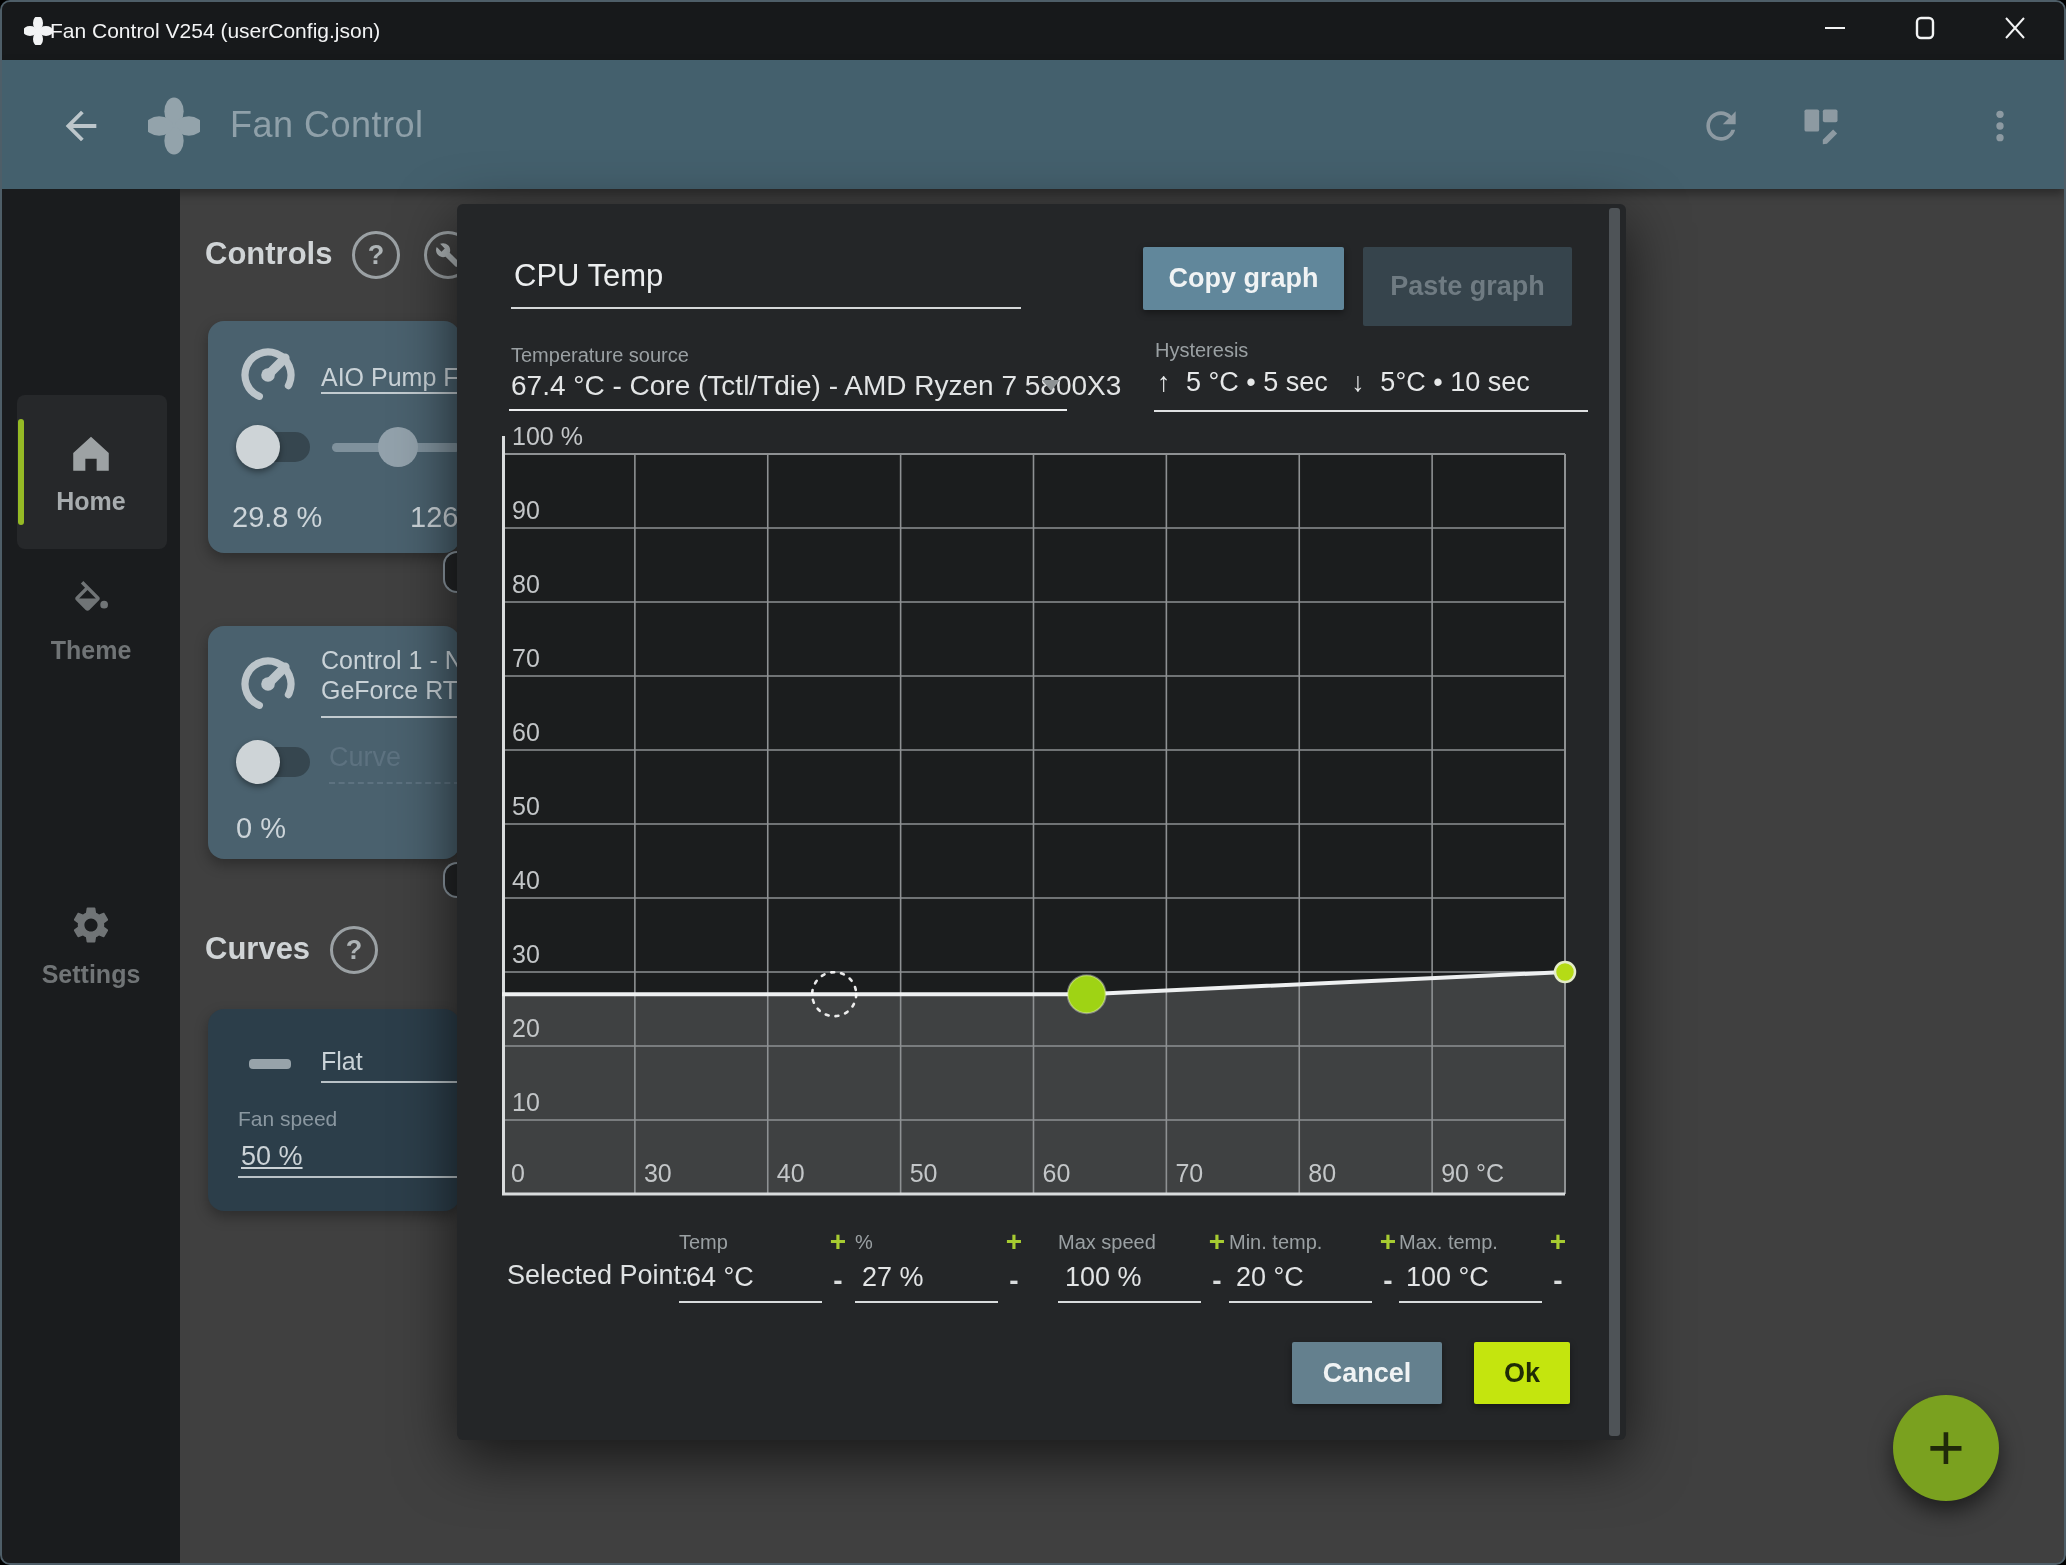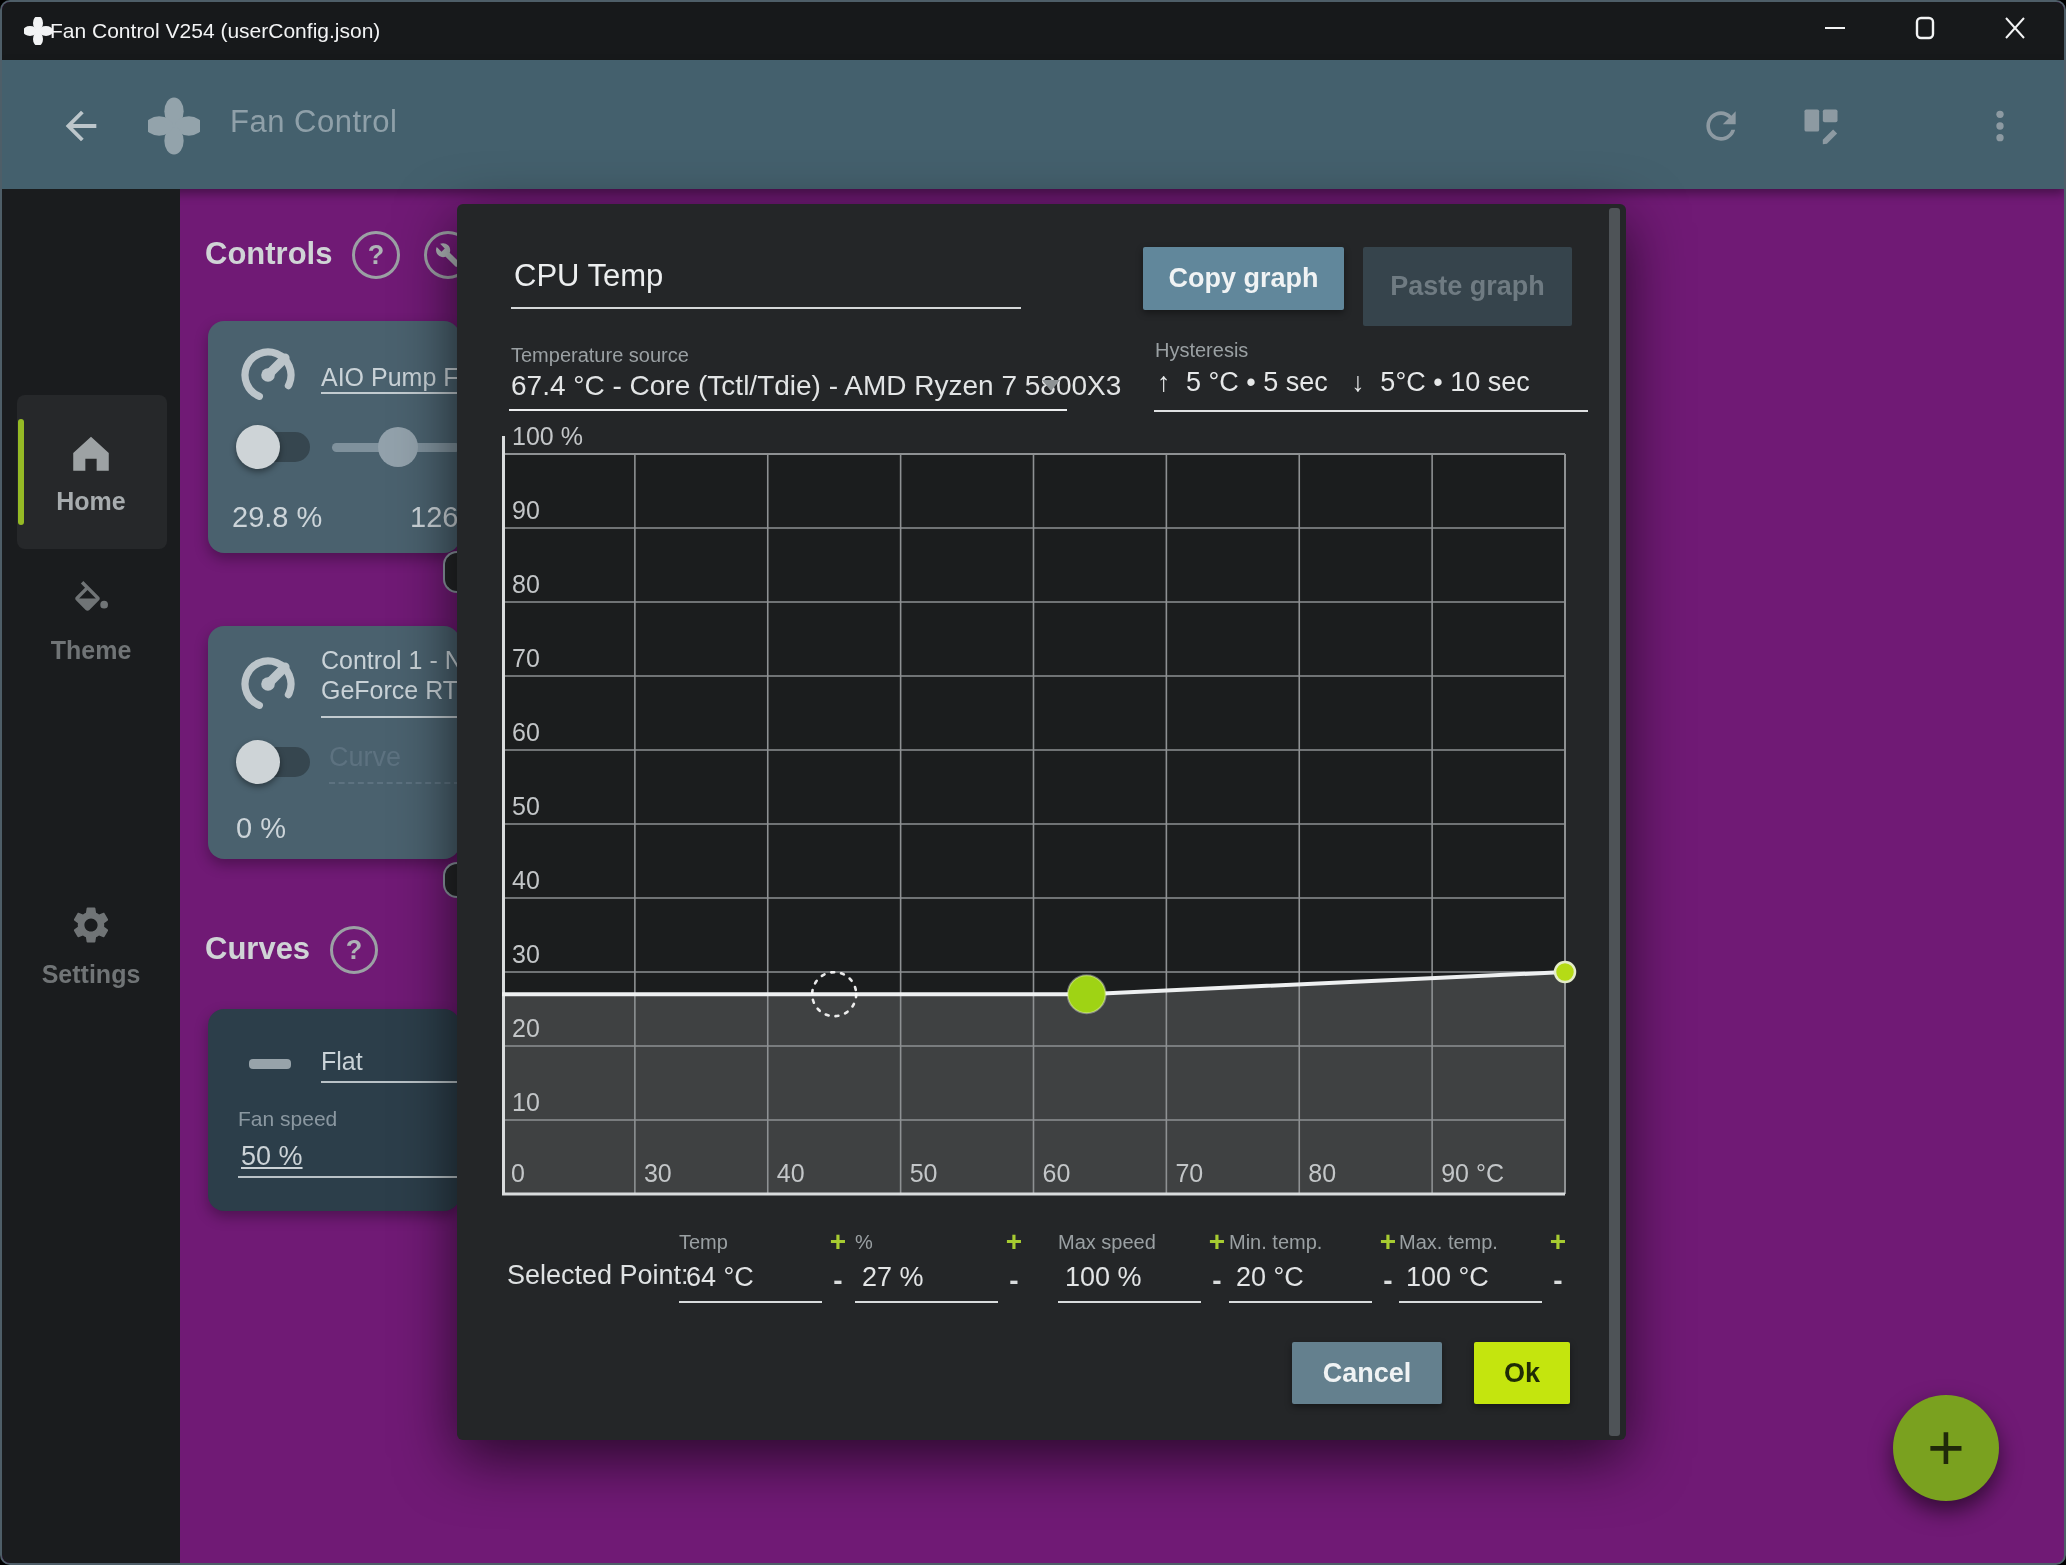--- a/index.html
+++ b/index.html
@@ -1,30 +1,30 @@
 <!DOCTYPE html>
 <html><head>
 <meta charset="utf-8">
 <style>
   html,body{margin:0;padding:0;background:#000;}
   *{box-sizing:border-box;}
   body{font-family:"Liberation Sans", sans-serif;}
-  #window{position:relative;width:2066px;height:1565px;background:#701a75;overflow:hidden;
+  #window{position:relative;width:2066px;height:1565px;background:#404040;overflow:hidden;
           border:2px solid #4e5e68;border-radius:10px;}
   .abs{position:absolute;}
 
   
   #titlebar{left:0;top:0;width:100%;height:58px;background:#17191b;display:flex;align-items:center;}
   #titlebar .t-title{color:#f2f3f4;font-size:21px;margin-left:14px;}
   .win-btn{width:62px;height:44px;display:flex;align-items:center;justify-content:center;cursor:default;}
   #win-controls{position:absolute;right:18px;top:4px;display:flex;gap:28px;}
 
   
   #appbar{left:0;top:58px;width:100%;height:129px;background:#44606d;box-shadow:0 5px 9px rgba(0,0,0,.35);}
-  #appbar .ab-title{position:absolute;left:228px;top:44px;font-size:31px;color:#8fa0a9;letter-spacing:.5px;}
+  #appbar .ab-title{position:absolute;left:228px;top:44px;font-size:36px;color:#8fa0a9;letter-spacing:.5px;}
   .ab-icon{position:absolute;top:40px;width:52px;height:52px;display:flex;align-items:center;justify-content:center;}
 
   
   #sidebar{left:0;top:187px;width:178px;height:1378px;background:#1a1c1e;}
   .side-item{position:absolute;left:0;width:178px;text-align:center;color:#707476;font-weight:bold;font-size:25px;}
   .side-item .lbl{display:block;margin-top:6px;line-height:1.25;}
   #side-home-tile{position:absolute;left:15px;top:206px;width:150px;height:154px;background:#26282a;border-radius:8px;}
   #side-home-bar{position:absolute;left:16px;top:230px;width:6px;height:106px;background:#95ba25;border-radius:3px;}
 
   

